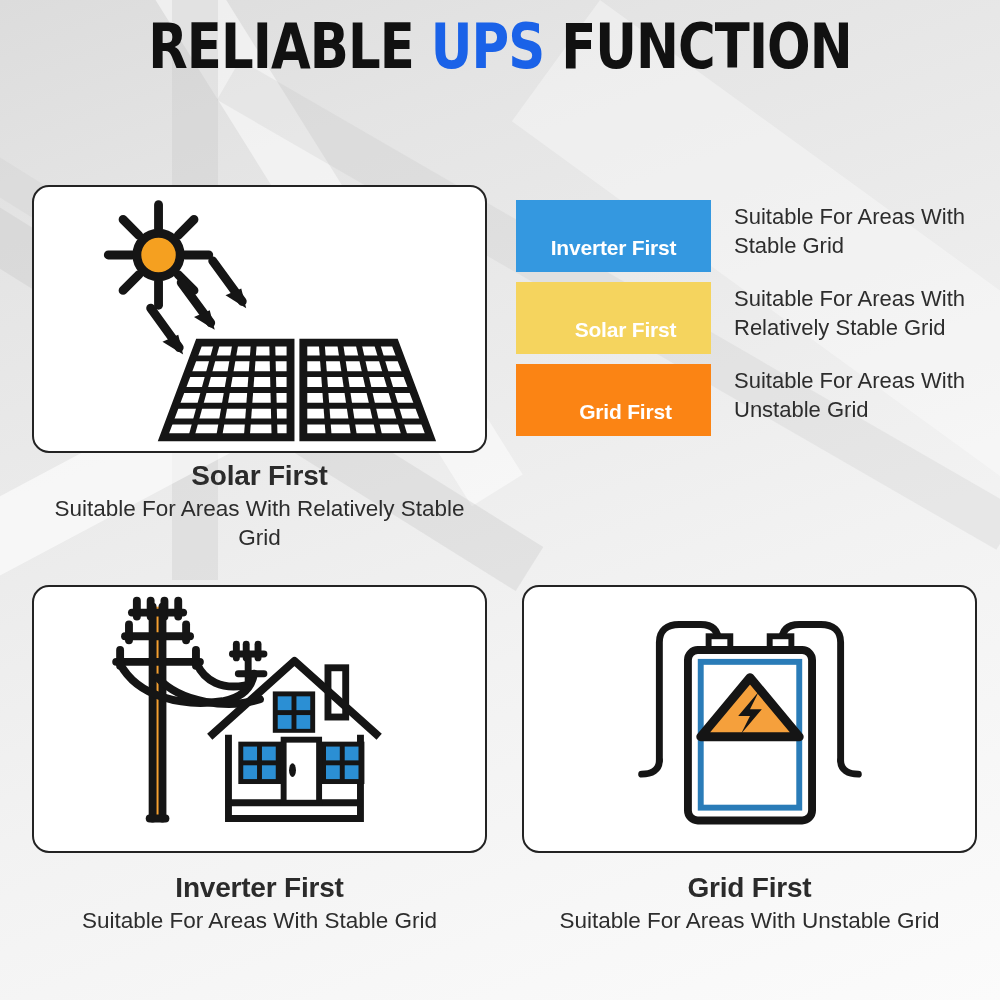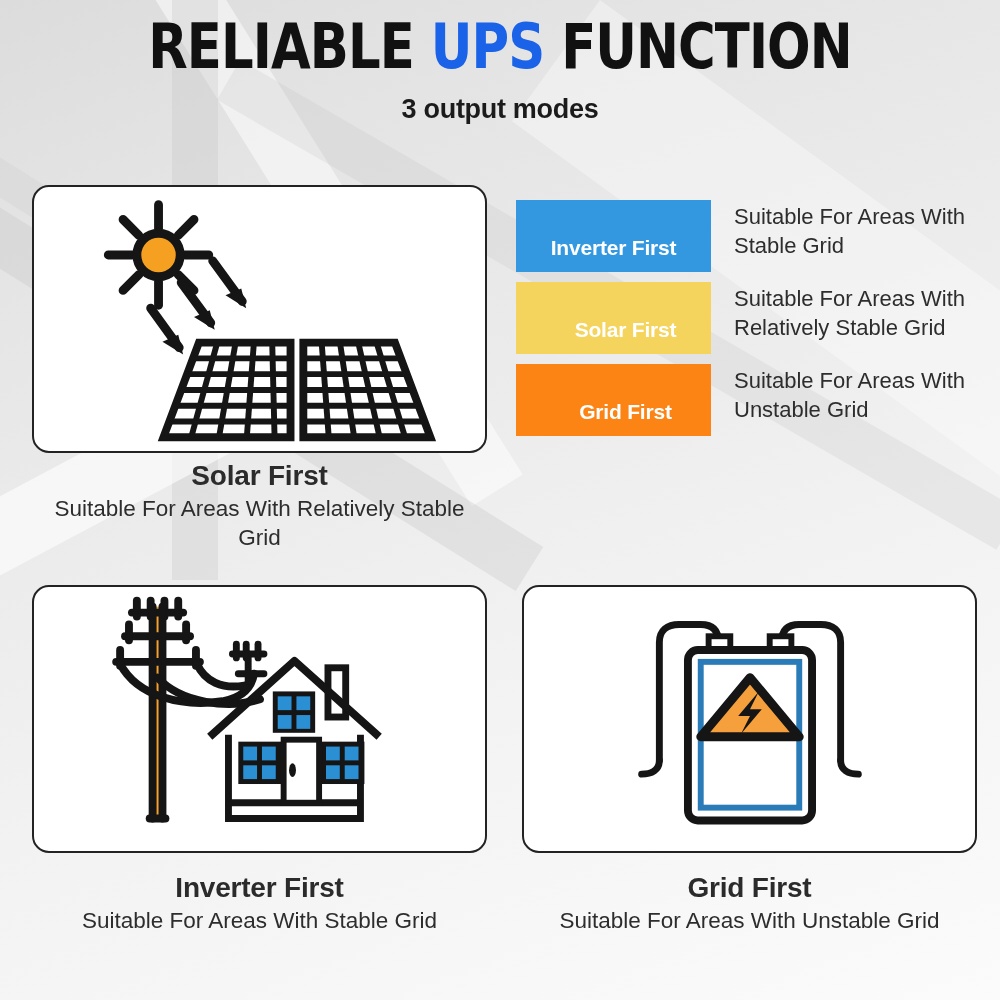--- a/index.html
+++ b/index.html
@@ -125,21 +125,20 @@
     <div class="band band-d3"></div>
     <div class="band band-d1"></div>
     <div class="band band-d6"></div>
     <div class="band band-d2"></div>
     <div class="band band-v1"></div>
     <div class="band band-d4"></div>
   </div>
 
   <div class="header">
     <div class="title"><span>RELIABLE </span><span class="ups">UPS</span><span> FUNCTION</span></div>
-    <div class="subtitle">3 output modes</div>
   </div>
 
   <div class="card" id="card-solar">
     <svg viewBox="0 0 455 268">
       <g stroke="#151515" stroke-width="9" stroke-linecap="round" fill="none">
 
         <line x1="125" y1="18" x2="125" y2="42"></line>
         <line x1="125" y1="96" x2="125" y2="120"></line>
         <line x1="74" y1="69" x2="98" y2="69"></line>
         <line x1="152" y1="69" x2="176" y2="69"></line>

